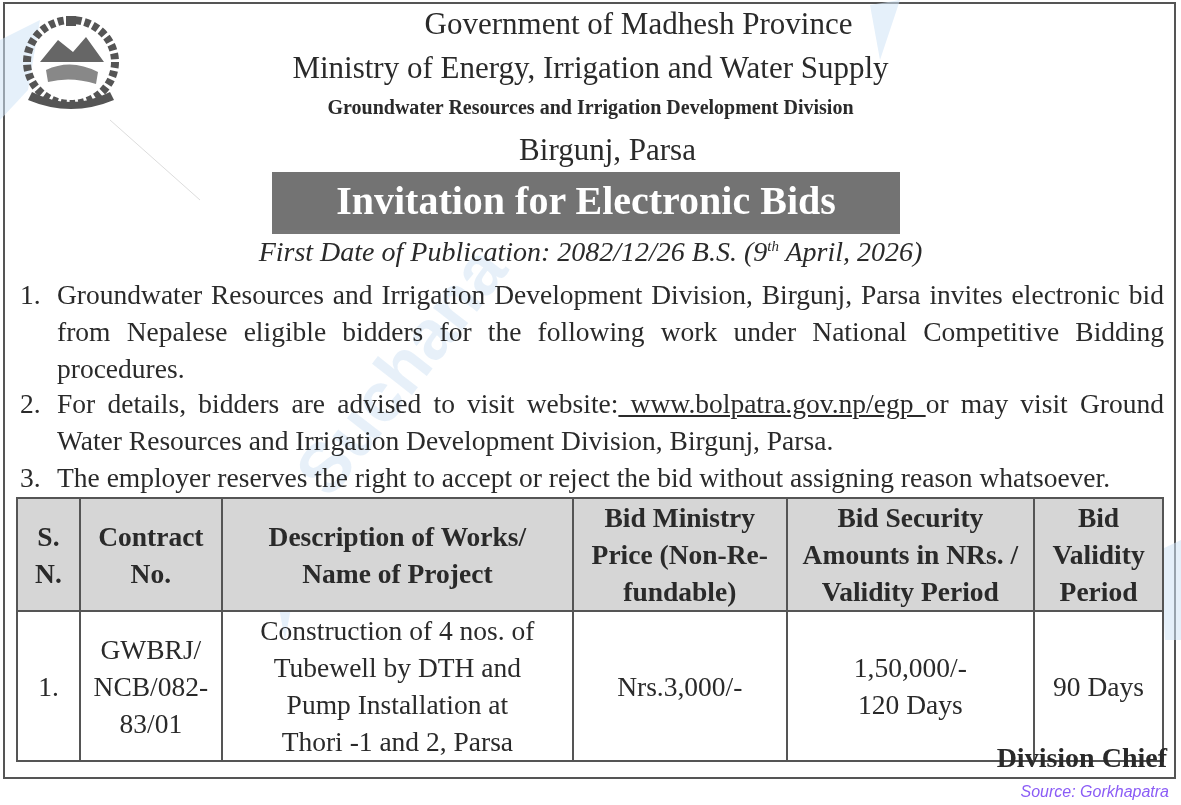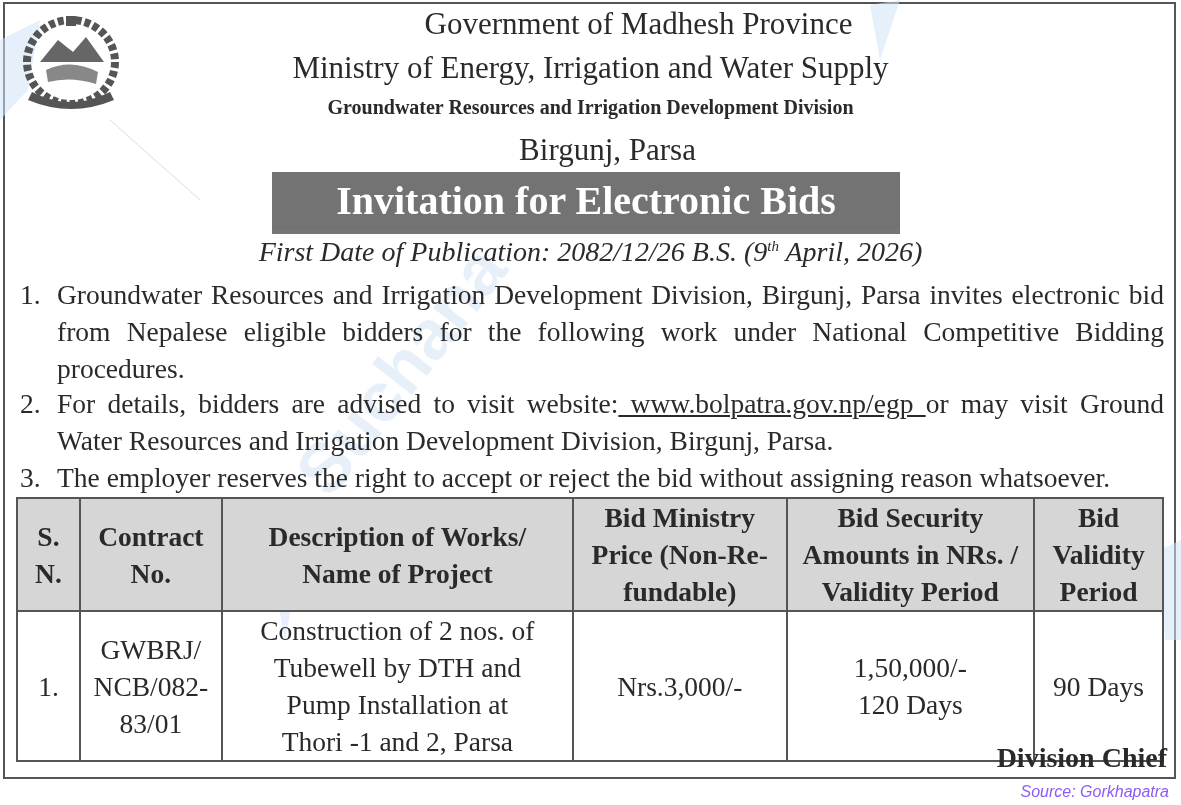--- a/index.html
+++ b/index.html
@@ -100,21 +100,21 @@
       <th><span>Description of Works/</span><br><span>Name of Project</span></th>
       <th><span>Bid Ministry</span><br><span>Price (Non-Re-</span><br><span>fundable)</span></th>
       <th><span>Bid Security</span><br><span>Amounts in NRs. /</span><br><span>Validity Period</span></th>
       <th><span>Bid</span><br><span>Validity</span><br><span>Period</span></th>
     </tr>
   </thead>
   <tbody>
     <tr>
       <td>1.</td>
       <td><span>GWBRJ/</span><br><span>NCB/082-</span><br><span>83/01</span></td>
-      <td><span>Construction of 2 nos. of</span><br><span>Tubewell by DTH and</span><br><span>Pump Installation at</span><br><span>Thori -1 and 2, Parsa</span></td>
+      <td><span>Construction of 4 nos. of</span><br><span>Tubewell by DTH and</span><br><span>Pump Installation at</span><br><span>Thori -1 and 2, Parsa</span></td>
       <td>Nrs.3,000/-</td>
       <td><span>1,50,000/-</span><br><span>120 Days</span></td>
       <td>90 Days</td>
     </tr>
   </tbody>
 </table>
 
 <div class="sign">Division Chief</div>
 <div class="source">Source: Gorkhapatra</div>
 

